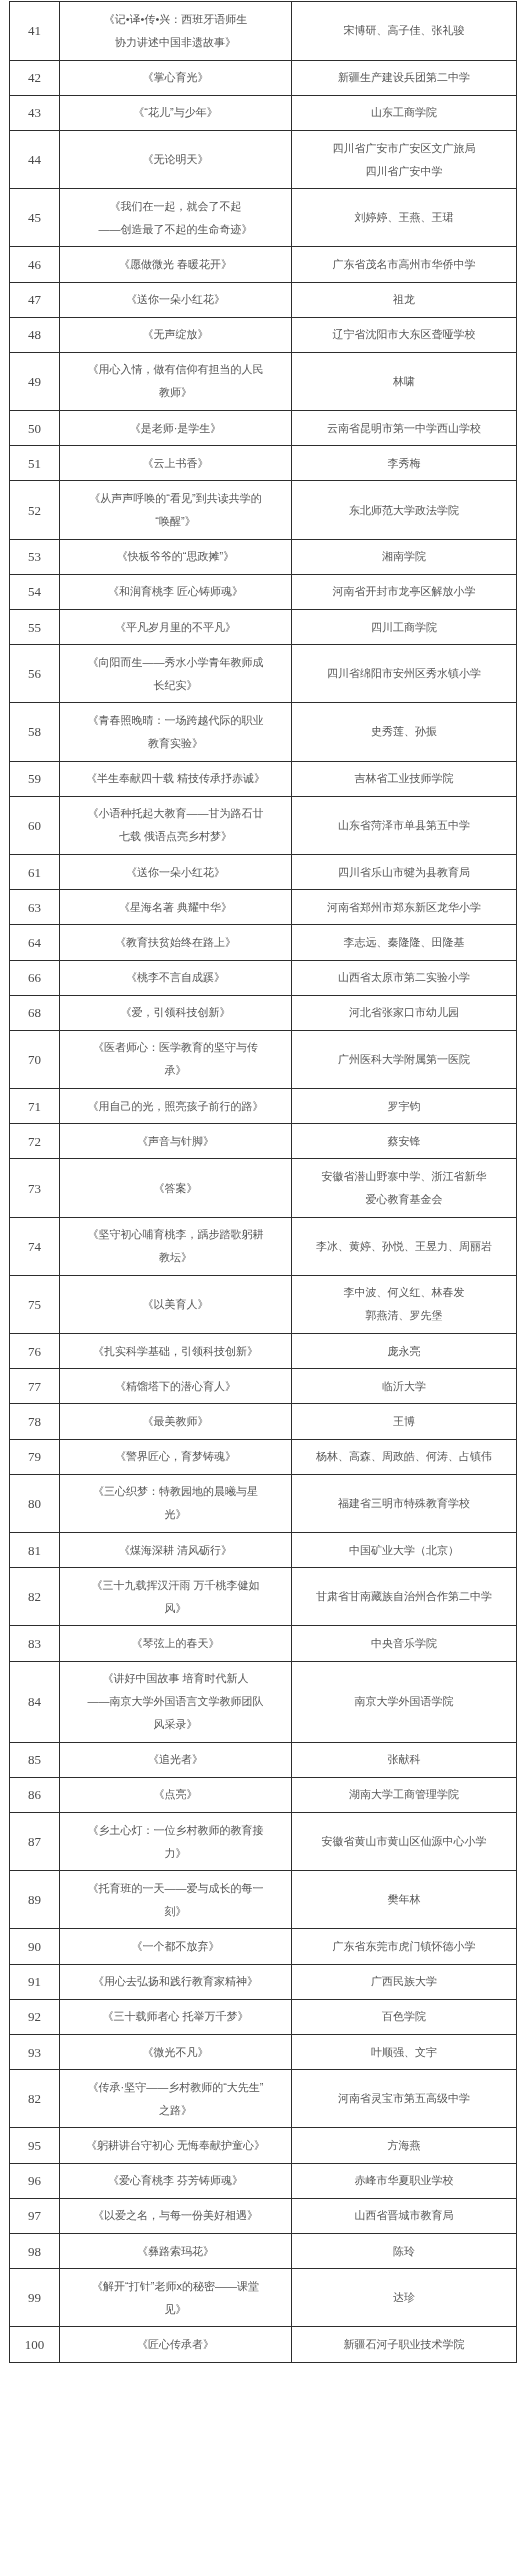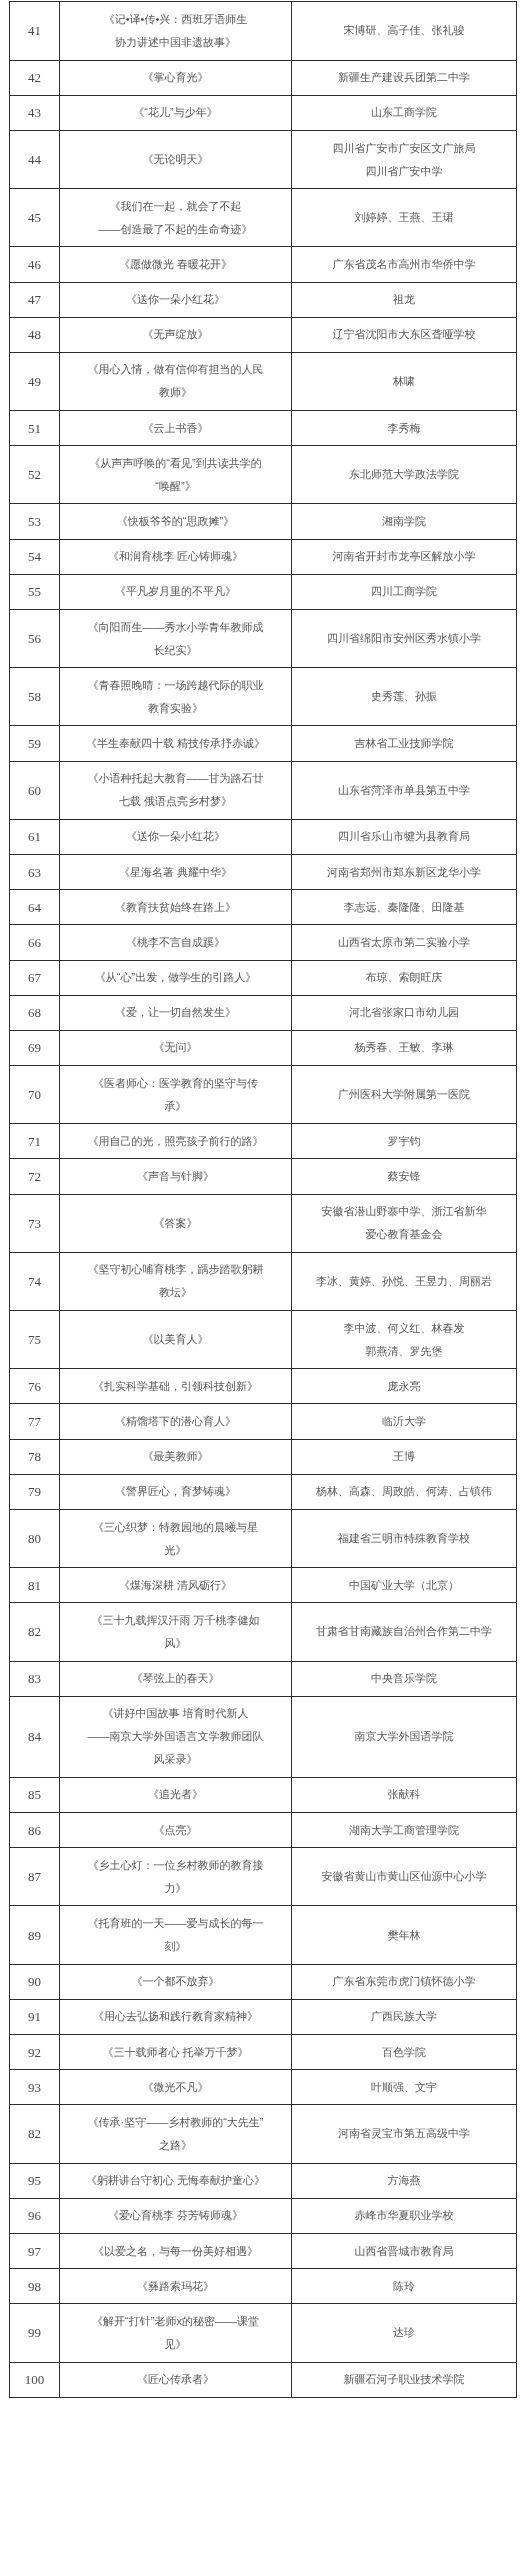--- a/index.html
+++ b/index.html
@@ -100,20 +100,25 @@
     <td class="recipient">辽宁省沈阳市大东区聋哑学校</td>
   </tr>
 
   <tr>
     <td class="num">49</td>
     <td class="title">《用心入情，做有信仰有担当的人民
 教师》</td>
     <td class="recipient">林啸</td>
   </tr>
 
+  <tr>
+    <td class="num">50</td>
+    <td class="title">《是老师·是学生》</td>
+    <td class="recipient">云南省昆明市第一中学西山学校</td>
+  </tr>
 
   <tr>
     <td class="num">51</td>
     <td class="title">《云上书香》</td>
     <td class="recipient">李秀梅</td>
   </tr>
 
   <tr>
     <td class="num">52</td>
     <td class="title">《从声声呼唤的“看见”到共读共学的
@@ -186,37 +191,27 @@
     <td class="recipient">李志远、秦隆隆、田隆基</td>
   </tr>
 
 
   <tr>
     <td class="num">66</td>
     <td class="title">《桃李不言自成蹊》</td>
     <td class="recipient">山西省太原市第二实验小学</td>
   </tr>
 
-  <tr>
-    <td class="num">67</td>
-    <td class="title">《从“心”出发，做学生的引路人》</td>
-    <td class="recipient">布琼、索朗旺庆</td>
-  </tr>
 
   <tr>
     <td class="num">68</td>
-    <td class="title">《爱，让一切自然发生》</td>
+    <td class="title">《爱，引领科技创新》</td>
     <td class="recipient">河北省张家口市幼儿园</td>
   </tr>
 
-  <tr>
-    <td class="num">69</td>
-    <td class="title">《无问》</td>
-    <td class="recipient">杨秀春、王敏、李琳</td>
-  </tr>
 
   <tr>
     <td class="num">70</td>
     <td class="title">《医者师心：医学教育的坚守与传
 承》</td>
     <td class="recipient">广州医科大学附属第一医院</td>
   </tr>
 
   <tr>
     <td class="num">71</td>

